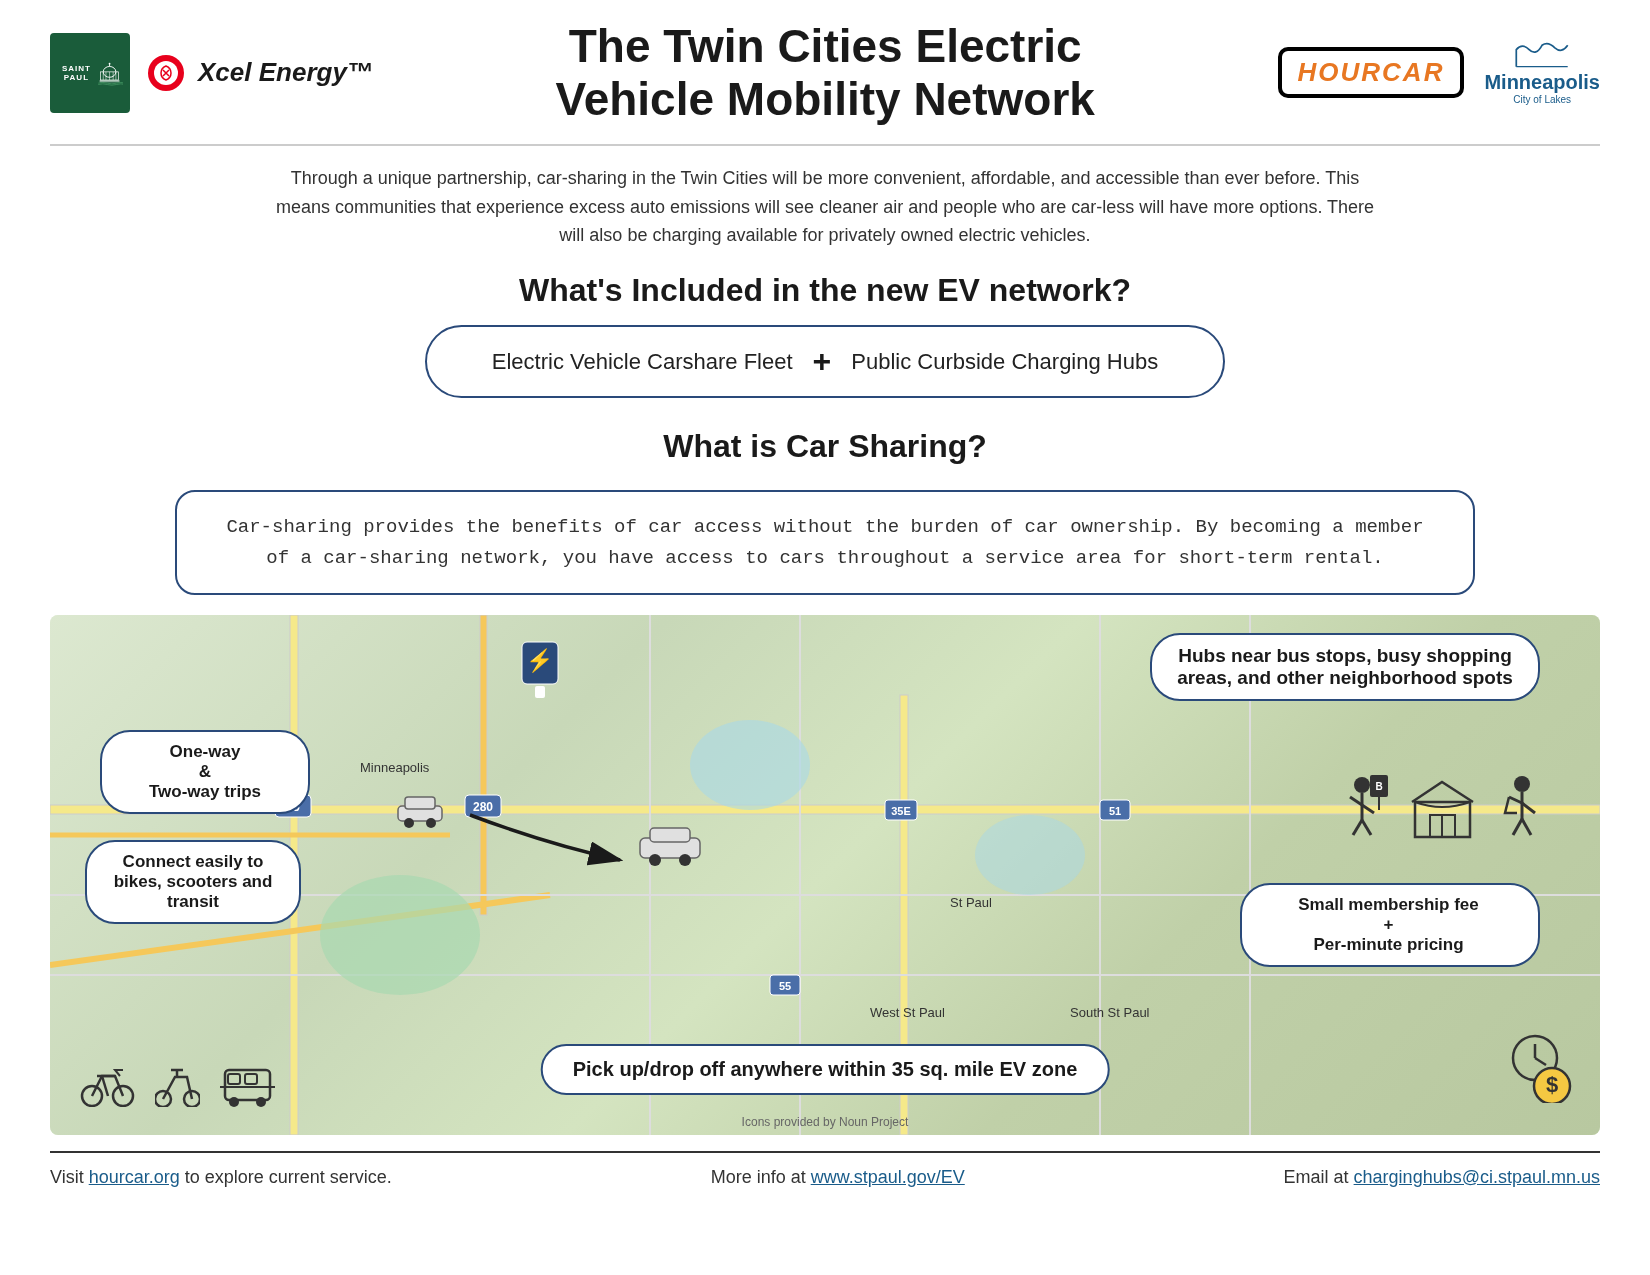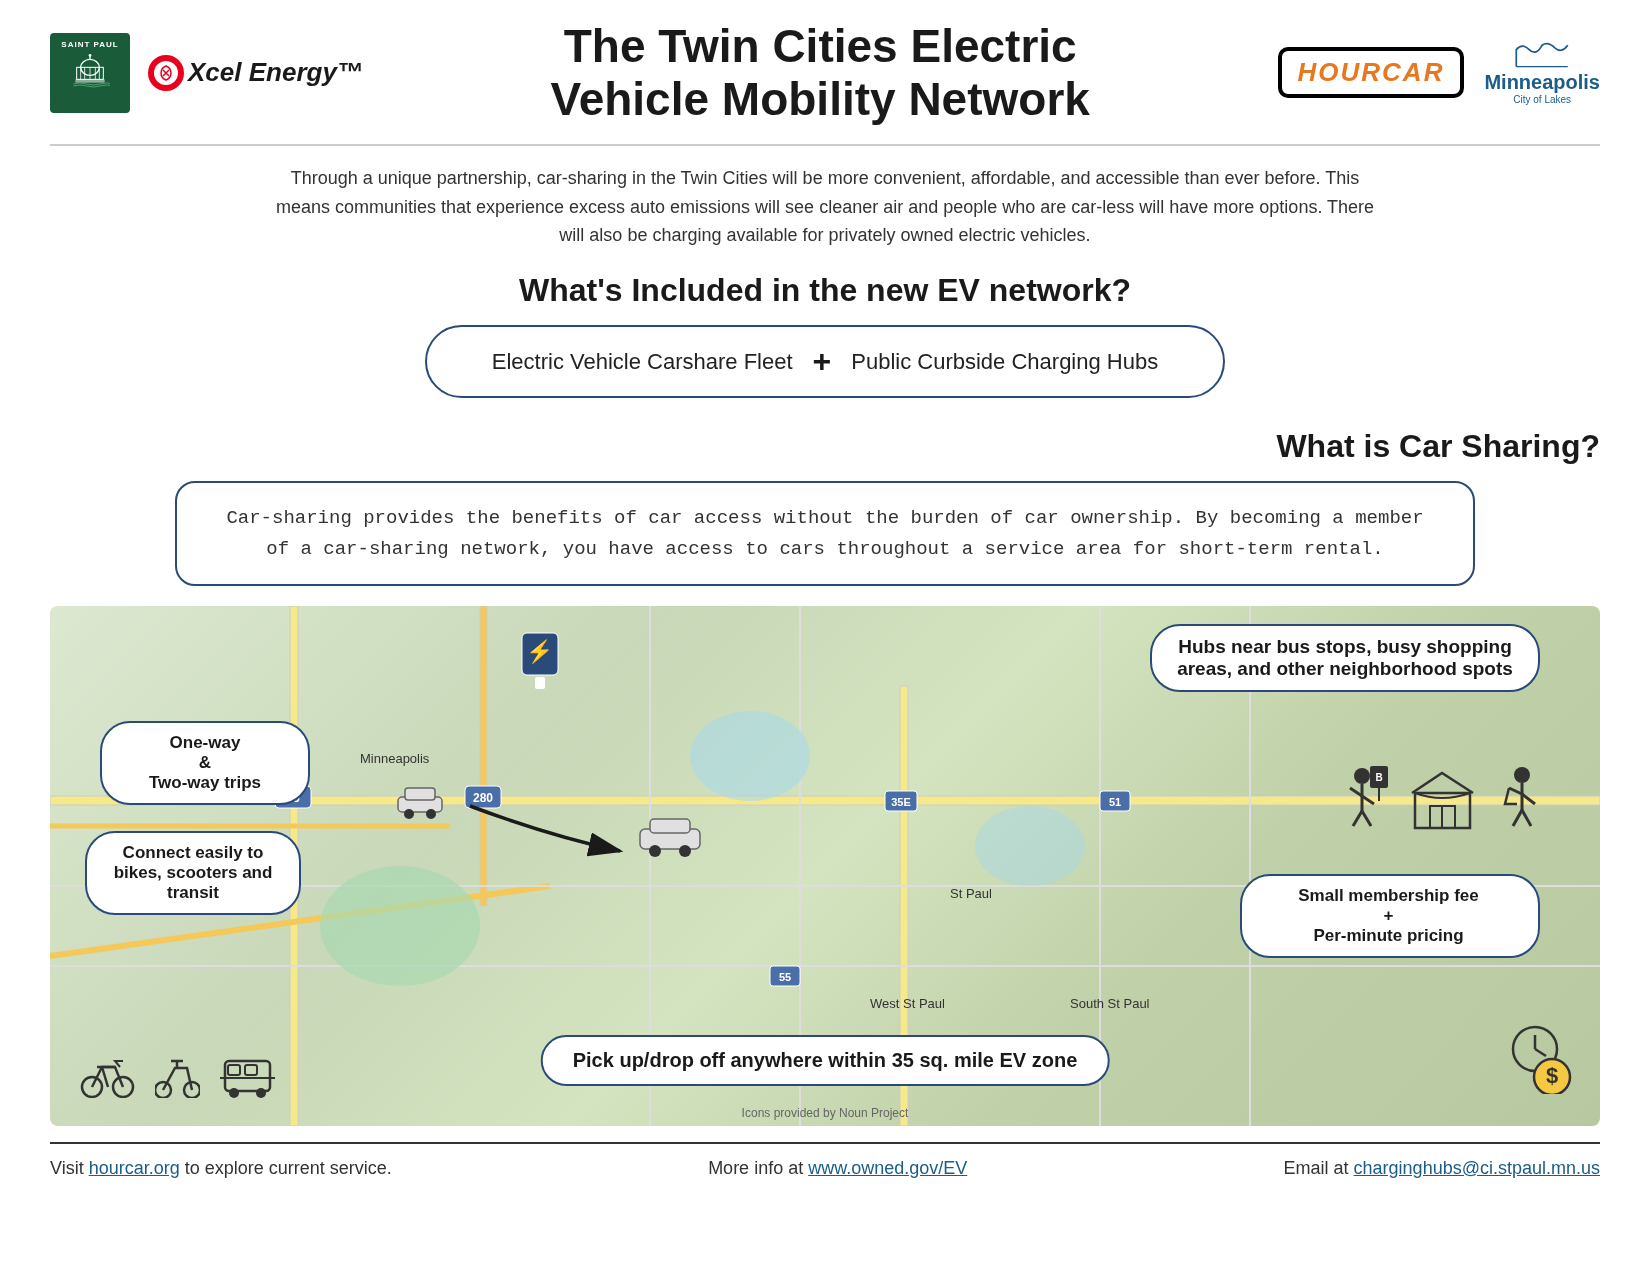--- a/index.html
+++ b/index.html
@@ -35,39 +35,39 @@
       flex: 0 0 auto;
     }
 
     .saint-paul-logo {
       width: 80px;
       height: 80px;
       background: #1a5c3a;
       border: 3px solid #1a5c3a;
       border-radius: 4px;
       display: flex;
-      flex-direction: column;
+      flex-direction: row;
       align-items: center;
       justify-content: flex-start;
       padding: 4px;
       color: #fff;
       font-size: 7px;
       font-weight: bold;
       text-align: center;
     }
 
     .saint-paul-dome {
       width: 40px;
       height: 40px;
     }
 
     .xcel-logo {
       display: flex;
       align-items: center;
-      gap: 4px;
+      gap: 14px;
     }
 
     .xcel-circle {
       width: 36px;
       height: 36px;
       background: #e8001c;
       border-radius: 50%;
       display: flex;
       align-items: center;
       justify-content: center;
@@ -174,25 +174,25 @@
     }
 
     .plus-icon {
       font-size: 32px;
       font-weight: bold;
       color: #1a1a1a;
     }
 
     
     .car-sharing-title {
-      text-align: right;
+      text-align: center;
       font-size: 32px;
       font-weight: 900;
       color: #1a1a1a;
-      margin-bottom: 16px;
+      margin-bottom: 25px;
     }
 
     .car-sharing-box {
       border: 2.5px solid #2a4a7a;
       border-radius: 20px;
       padding: 20px 40px;
       text-align: center;
       font-size: 19px;
       color: #333;
       line-height: 1.6;
@@ -555,20 +555,20 @@
     <div class="pickup-banner">Pick up/drop off anywhere within 35 sq. mile EV zone</div>
 
     <div class="map-caption">Icons provided by Noun Project</div>
   </div>
 
   <div class="footer">
     <div>
       <span>Visit </span><a href="#">hourcar.org</a><span> to explore current service.</span>
     </div>
     <div>
-      <span>More info at </span><a href="#">www.owned.gov/EV</a>
+      <span>More info at </span><a href="#">www.stpaul.gov/EV</a>
     </div>
     <div>
       <span>Email at </span><a href="#">charginghubs@ci.stpaul.mn.us</a>
     </div>
   </div>
 
 </div>
 
 </body></html>

